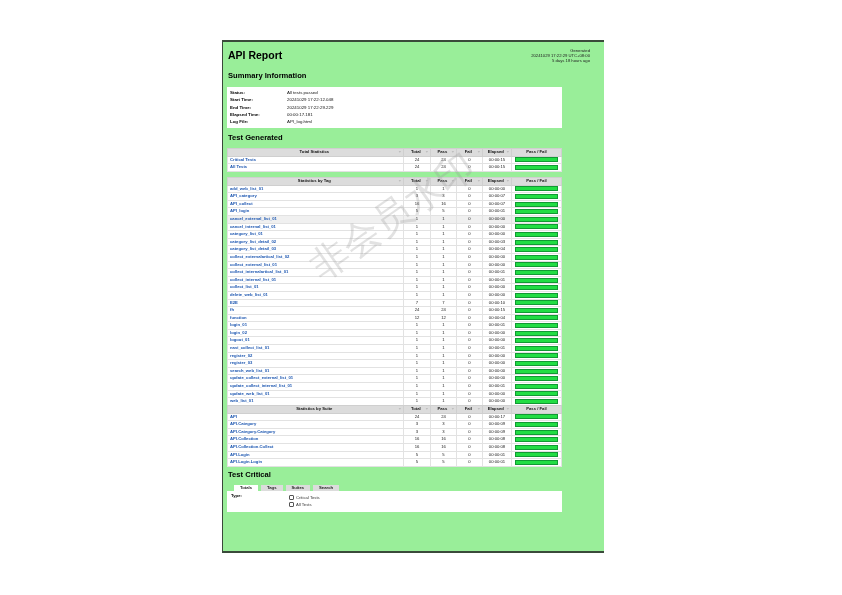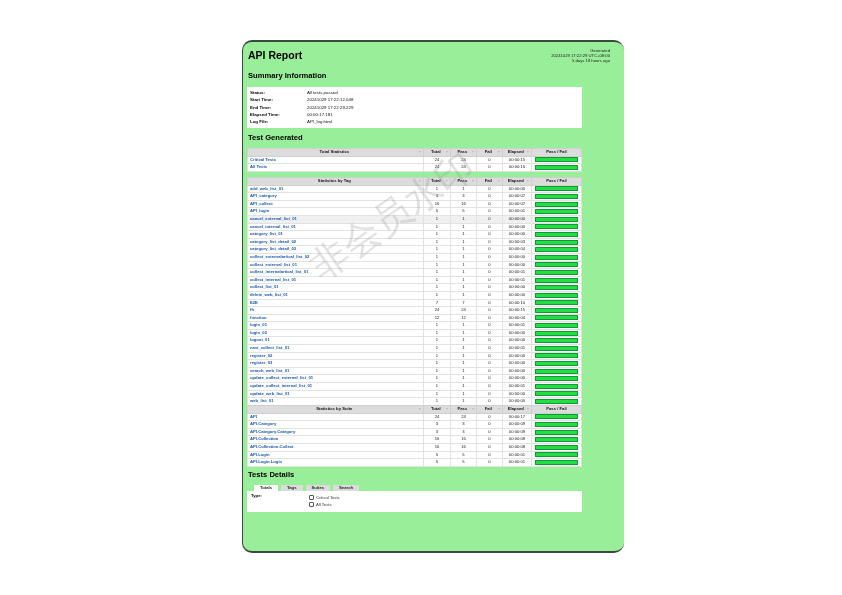--- a/index.html
+++ b/index.html
@@ -1,20 +1,20 @@
 <!DOCTYPE html>
 <html><head>
 <meta charset="utf-8">
 <style>
   html, body { margin:0; padding:0; background:#ffffff; }
   body { width:842px; height:595px; position:relative; overflow:hidden; font-family:"Liberation Sans", sans-serif; }
   .page {
-    position:absolute; left:242px; top:40px; width:382px; height:513px;
+    position:absolute; left:222px; top:40px; width:382px; height:513px;
     background:#99ee99; border-top:2px solid #3a4a3a; border-left:1px solid #3a4a3a; border-bottom:2px solid #3a4a3a;
-    box-sizing:border-box; overflow:hidden;border-radius:10px;
+    box-sizing:border-box; overflow:hidden;
   }
   .title { position:absolute; left:5px; top:7px; font-size:10.5px; font-weight:bold; color:#000; }
   .generated { position:absolute; right:14px; top:6px; font-size:4.2px; line-height:5.2px; text-align:right; color:#222; }
   h2 { position:absolute; left:5px; margin:0; font-size:7.6px; font-weight:bold; color:#000; }
   .box { position:absolute; left:4px; width:335px; background:#fff; }
   .summary { top:45px; height:41px; }
   .summary table { border-collapse:collapse; margin:2px 0 0 3px; font-size:4.4px; }
   .summary td { padding:0; height:7.3px; line-height:7.3px; }
   .summary td.k { font-weight:bold; width:57px; color:#000; }
   .summary td.v { color:#111; }
@@ -521,21 +521,21 @@
           <td>5</td>
           <td>0</td>
           <td>00:00:01</td>
           <td>
             <span class="bar"></span>
           </td>
         </tr>
       </tbody>
     </table>
 
-  <h2 style="top:428px">Tests Details</h2>
+  <h2 style="top:428px">Test Critical</h2>
   <div class="tabs">
     <div class="tab active">Totals</div>
     <div class="tab">Tags</div>
     <div class="tab">Suites</div>
     <div class="tab">Search</div>
   </div>
   <div class="box details">
     <div class="type">Type:</div>
     <div class="opt" style="top:4px">
       <span class="cb"></span>

